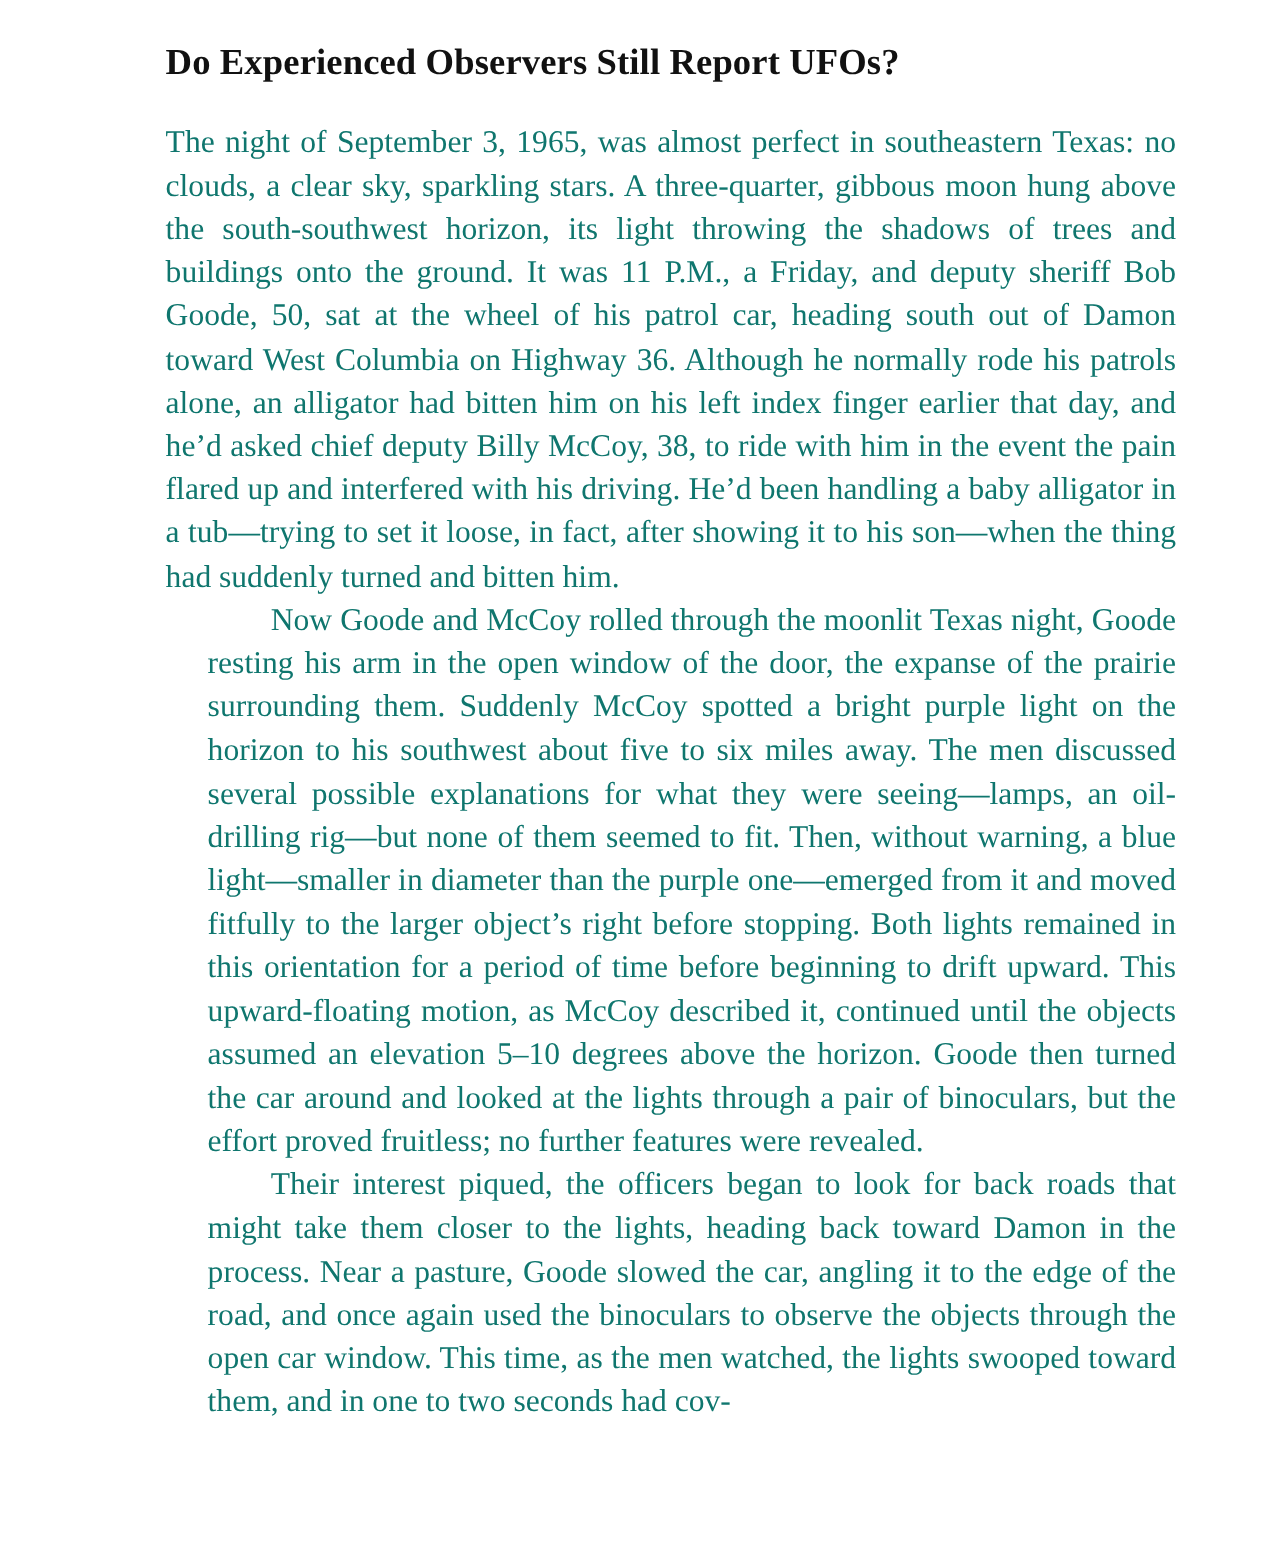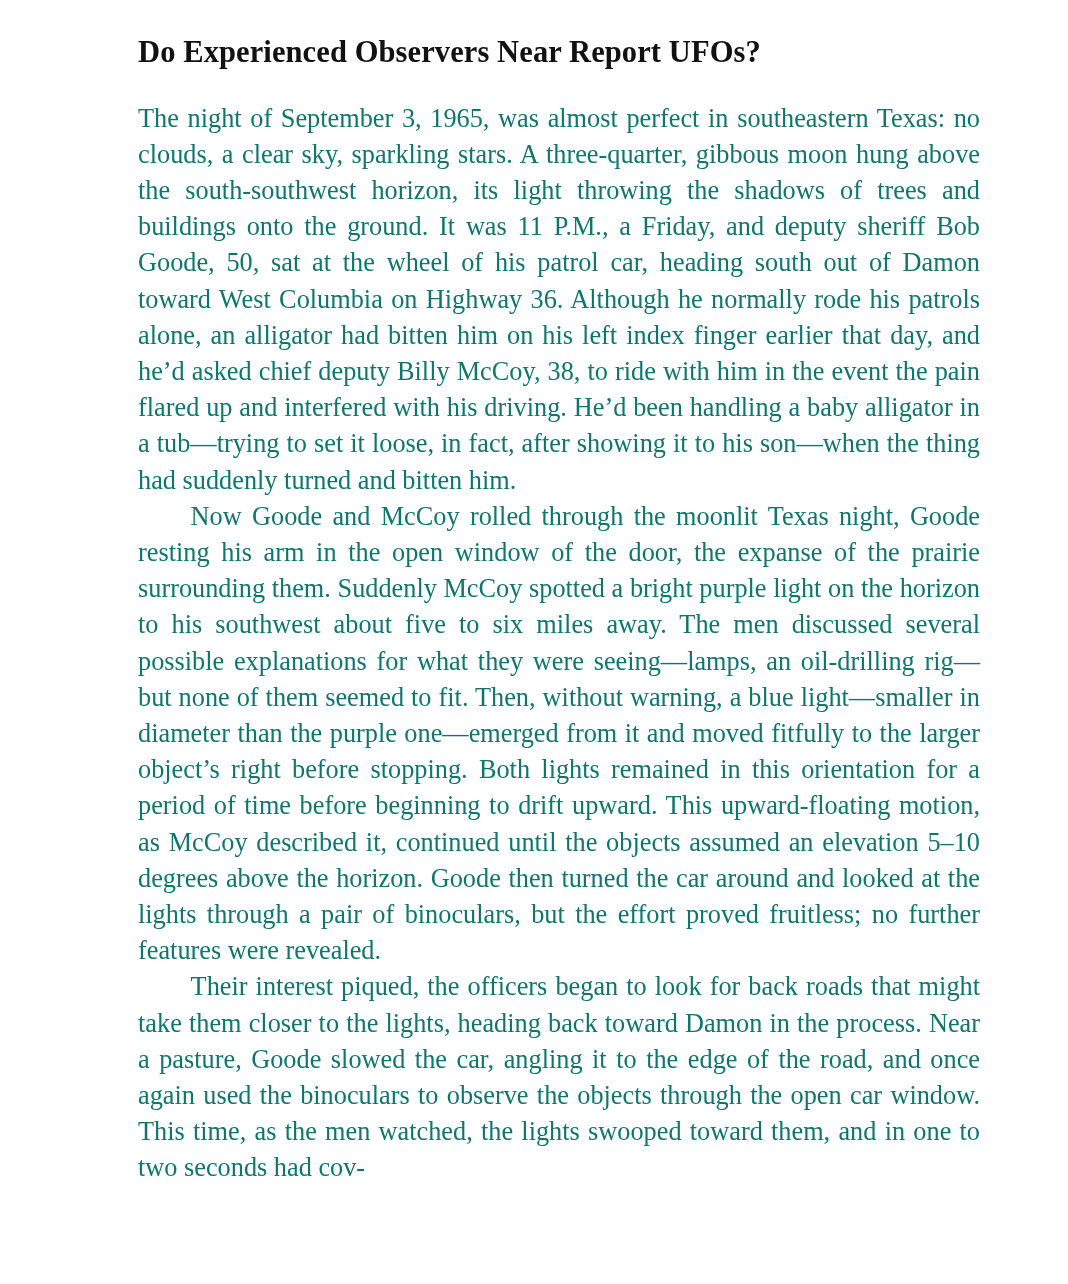--- a/index.html
+++ b/index.html
@@ -36,28 +36,29 @@
     text-justify: inter-word;
     color: #0f766e;
     margin: 0;
     hyphens: none;
   }
   .body-text p {
     margin: 0;
   }
   .body-text p + p {
     text-indent: 2.0em;
+    margin-left: 35px;
   }
 </style>
 </head>
 <body>
 
 <div class="page">
 
-  <h1 class="chapter-title">Do Experienced Observers Near Report UFOs?</h1>
+  <h1 class="chapter-title">Do Experienced Observers Still Report UFOs?</h1>
 
   <div class="body-text">
     <p>The night of September 3, 1965, was almost perfect in southeastern Texas: no clouds, a clear sky, sparkling stars. A three-quarter, gibbous moon hung above the south-southwest horizon, its light throwing the shadows of trees and buildings onto the ground. It was 11 P.M., a Friday, and deputy sheriff Bob Goode, 50, sat at the wheel of his patrol car, heading south out of Damon toward West Columbia on Highway 36. Although he normally rode his patrols alone, an alligator had bitten him on his left index finger earlier that day, and he’d asked chief deputy Billy McCoy, 38, to ride with him in the event the pain flared up and interfered with his driving. He’d been handling a baby alligator in a tub—trying to set it loose, in fact, after showing it to his son—when the thing had suddenly turned and bitten him.</p>
     <p>Now Goode and McCoy rolled through the moonlit Texas night, Goode resting his arm in the open window of the door, the expanse of the prairie surrounding them. Suddenly McCoy spotted a bright purple light on the horizon to his southwest about five to six miles away. The men discussed several possible explanations for what they were seeing—lamps, an oil-drilling rig—but none of them seemed to fit. Then, without warning, a blue light—smaller in diameter than the purple one—emerged from it and moved fitfully to the larger object’s right before stopping. Both lights remained in this orientation for a period of time before beginning to drift upward. This upward-floating motion, as McCoy described it, continued until the objects assumed an elevation 5–10 degrees above the horizon. Goode then turned the car around and looked at the lights through a pair of binoculars, but the effort proved fruitless; no further features were revealed.</p>
     <p>Their interest piqued, the officers began to look for back roads that might take them closer to the lights, heading back toward Damon in the process. Near a pasture, Goode slowed the car, angling it to the edge of the road, and once again used the binoculars to observe the objects through the open car window. This time, as the men watched, the lights swooped toward them, and in one to two seconds had cov-</p>
   </div>
 
 </div>
 
 </body></html>

